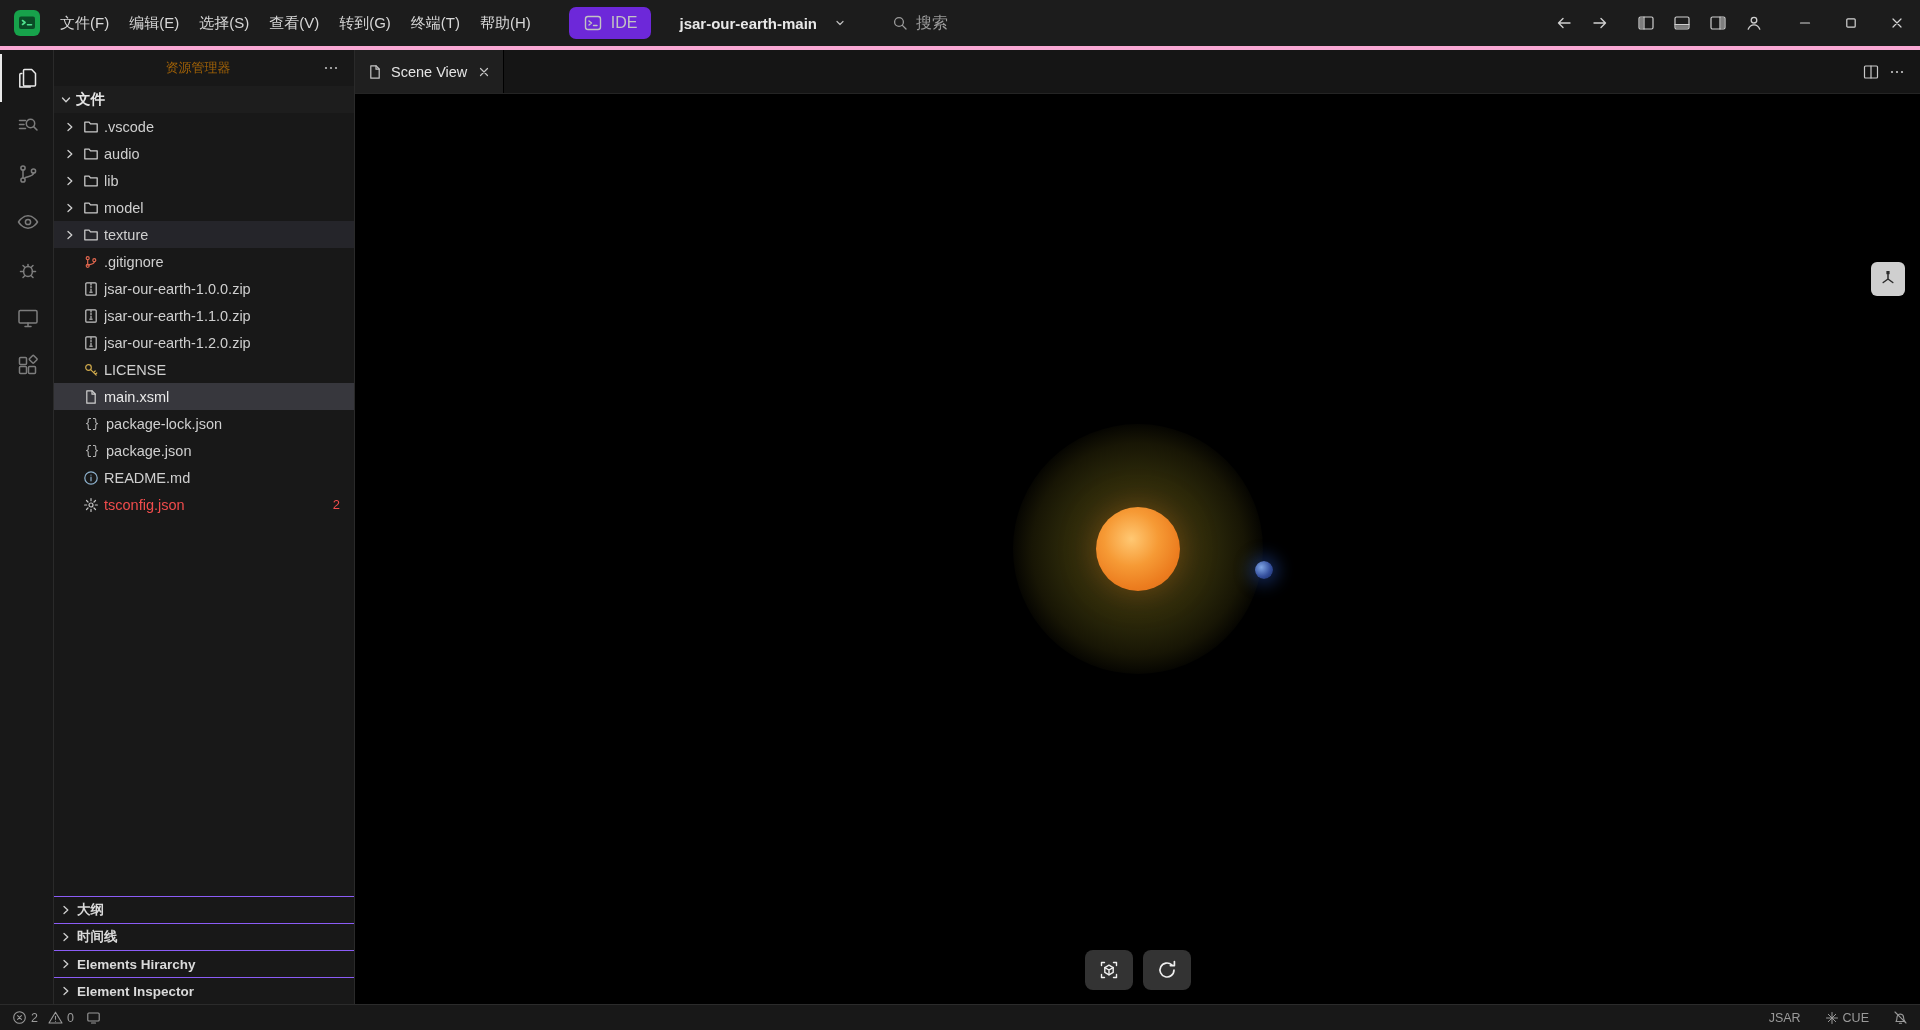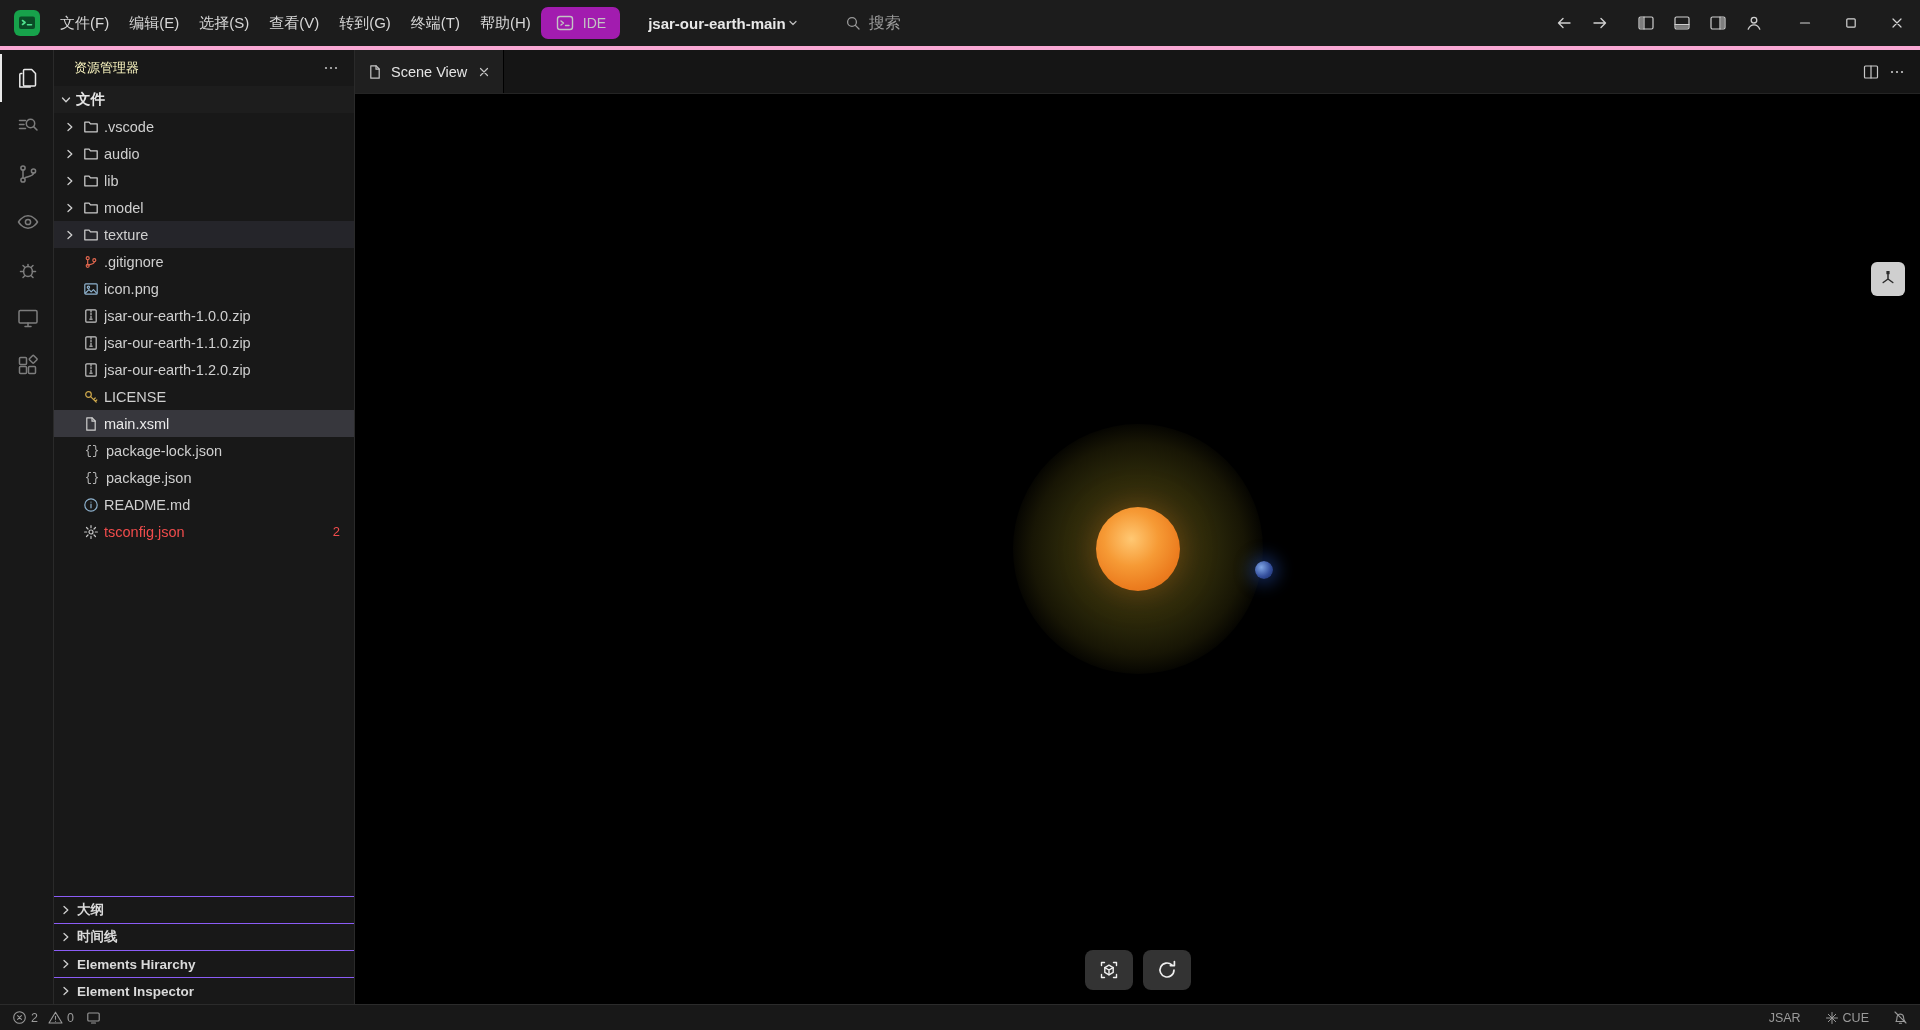--- a/index.html
+++ b/index.html
@@ -8,37 +8,37 @@
   .ic{display:inline-flex;align-items:center;justify-content:center;flex:none;}
   .ic svg{display:block;}
 
   .app{display:flex;flex-direction:column;width:1920px;height:1030px;}
 
   
   .titlebar{height:50px;flex:none;background:#1c1c1c;display:flex;align-items:center;padding-left:14px;font-size:15px;color:#d7d7d7;border-bottom:4px solid #f9a8d4;}
   .logo{width:26px;height:26px;border-radius:6px;background:#17a24b;margin-right:10px;display:flex;align-items:center;justify-content:center;flex:none;}
   .menus{display:flex;align-items:center;}
   .menu-item{padding:5px 10px;border-radius:6px;white-space:nowrap;cursor:default;}
-  .ide-badge{display:flex;align-items:center;gap:8px;background:#a21caf;border-radius:7px;padding:6px 14px;margin-left:0;color:#c3c3c3;font-size:14px;}
-  .project-picker{margin-left:28px;display:flex;align-items:center;gap:1px;font-weight:700;color:#e8e8e8;font-size:15px;}
+  .ide-badge{display:flex;align-items:center;gap:8px;background:#6d28d9;border-radius:7px;padding:6px 14px;margin-left:28px;color:#c3c3c3;font-size:16px;}
+  .project-picker{margin-left:28px;display:flex;align-items:center;gap:17px;font-weight:700;color:#e8e8e8;font-size:15px;}
   .search-box{margin-left:46px;display:flex;align-items:center;gap:8px;color:#9a9a9a;font-size:16px;}
   .tb-right{margin-left:auto;display:flex;align-items:center;height:100%;}
   .tb-icon{width:36px;height:36px;display:flex;align-items:center;justify-content:center;color:#cfcfcf;}
   .tb-group{display:flex;align-items:center;margin-right:10px;}
   .win-btn{width:46px;height:50px;display:flex;align-items:center;justify-content:center;color:#d4d4d4;}
 
   
   .main{flex:1;display:flex;min-height:0;}
 
   .activitybar{width:54px;flex:none;background:#181818;border-right:1px solid #2a2a2a;display:flex;flex-direction:column;align-items:stretch;padding-top:4px;}
   .ab-item{height:48px;display:flex;align-items:center;justify-content:center;color:#7d7d7d;border-left:2px solid transparent;}
   .ab-item.active{color:#e9e9e9;border-left-color:#e9e9e9;}
 
   .sidebar{width:301px;flex:none;background:#181818;border-right:1px solid #2a2a2a;display:flex;flex-direction:column;min-height:0;}
-  .sb-header{height:36px;flex:none;display:flex;align-items:center;padding:0 14px 0 20px;font-size:13px;color:#fef9c3;}
+  .sb-header{height:36px;flex:none;display:flex;align-items:center;padding:0 14px 0 20px;font-size:13px;color:#a16207;text-align:center;}
   .sb-header .sb-title{flex:1;}
   .section-header{height:27px;flex:none;display:flex;align-items:center;gap:2px;padding-left:4px;font-weight:700;font-size:14.5px;color:#e4e4e4;background:#1d1d1d;}
   .file-list{flex:1;min-height:0;overflow:hidden;}
   .file-row{height:27px;display:flex;align-items:center;gap:5px;padding-left:8px;font-size:14.5px;color:#cfcfcf;white-space:nowrap;}
   .file-row.hovered{background:#25252a;}
   .file-row.selected{background:#37373d;color:#e9e9e9;}
   .chev{width:16px;height:16px;color:#cfcfcf;display:inline-flex;align-items:center;justify-content:center;flex:none;}
   .flabel{overflow:hidden;text-overflow:ellipsis;}
   .error-label{color:#f14c4c;text-decoration:underline;text-decoration-style:wavy;text-decoration-color:#f14c4c;text-decoration-thickness:1px;text-underline-offset:3px;}
   .badge{margin-left:auto;padding-right:14px;color:#f14c4c;font-size:13px;}
@@ -359,31 +359,20 @@
             <span class="chev"></span>
             <span class="ic " style="color:#e0674e">
               <svg width="16" height="16" viewBox="0 0 16 16" fill="none" stroke="currentColor" stroke-width="1.2" stroke-linecap="round" stroke-linejoin="round">
                 <circle cx="4.7" cy="4.2" r="1.5"></circle>
                 <circle cx="4.7" cy="11.8" r="1.5"></circle>
                 <circle cx="11.3" cy="6.2" r="1.5"></circle>
                 <path d="M4.7 5.7v4.6M11.3 7.7c0 2.2-3 2.6-6.6 3.4"></path>
               </svg>
             </span>
             <span class="flabel">.gitignore</span>
-          </div>
-          <div class="file-row">
-            <span class="chev"></span>
-            <span class="ic " style="color:#8fb3cf">
-              <svg width="16" height="16" viewBox="0 0 16 16" fill="none" stroke="currentColor" stroke-width="1.2" stroke-linecap="round" stroke-linejoin="round">
-                <rect x="1.8" y="2.8" width="12.4" height="10.4" rx="1"></rect>
-                <circle cx="5.4" cy="6.2" r="1.1"></circle>
-                <path d="M2.5 12l3.4-3.4 2.3 2.3 2.2-2.2 3 3.1"></path>
-              </svg>
-            </span>
-            <span class="flabel">icon.png</span>
           </div>
           <div class="file-row">
             <span class="chev"></span>
             <span class="ic " style="color:#c5c5c5">
               <svg width="16" height="16" viewBox="0 0 16 16" fill="none" stroke="currentColor" stroke-width="1.2" stroke-linecap="round" stroke-linejoin="round">
                 <rect x="2.8" y="1.8" width="10.4" height="12.4" rx="1"></rect>
                 <path d="M8 2.5v1.4M8 5.4v1.4M8 8.3v1.4M6.9 11.2h2.2"></path>
               </svg>
             </span>
             <span class="flabel">jsar-our-earth-1.0.0.zip</span>

